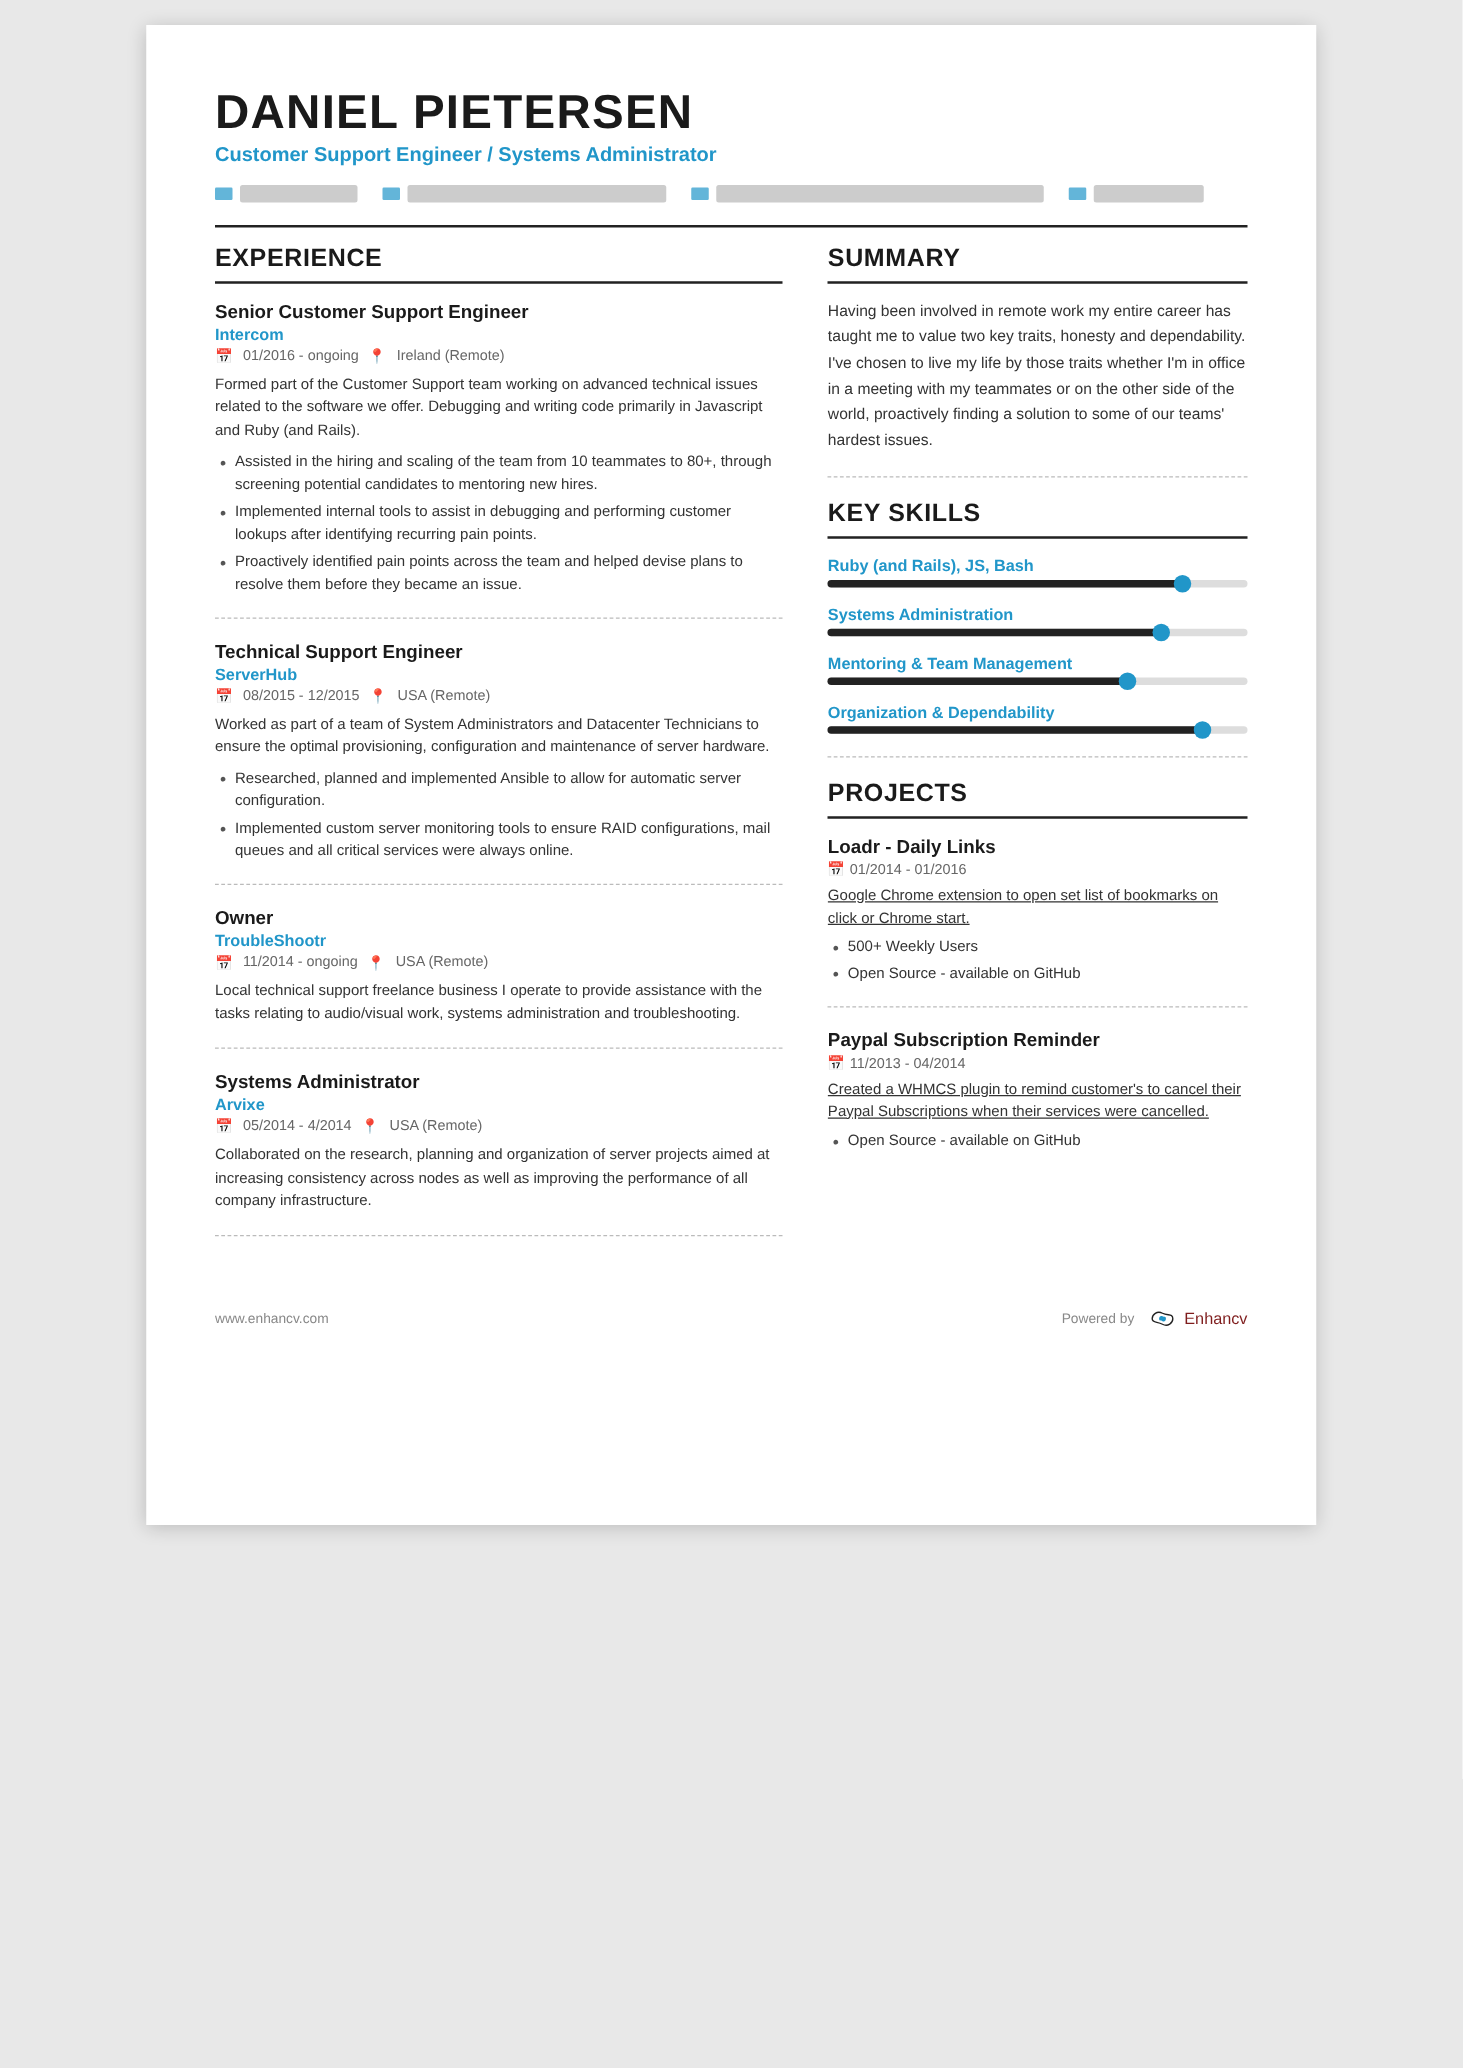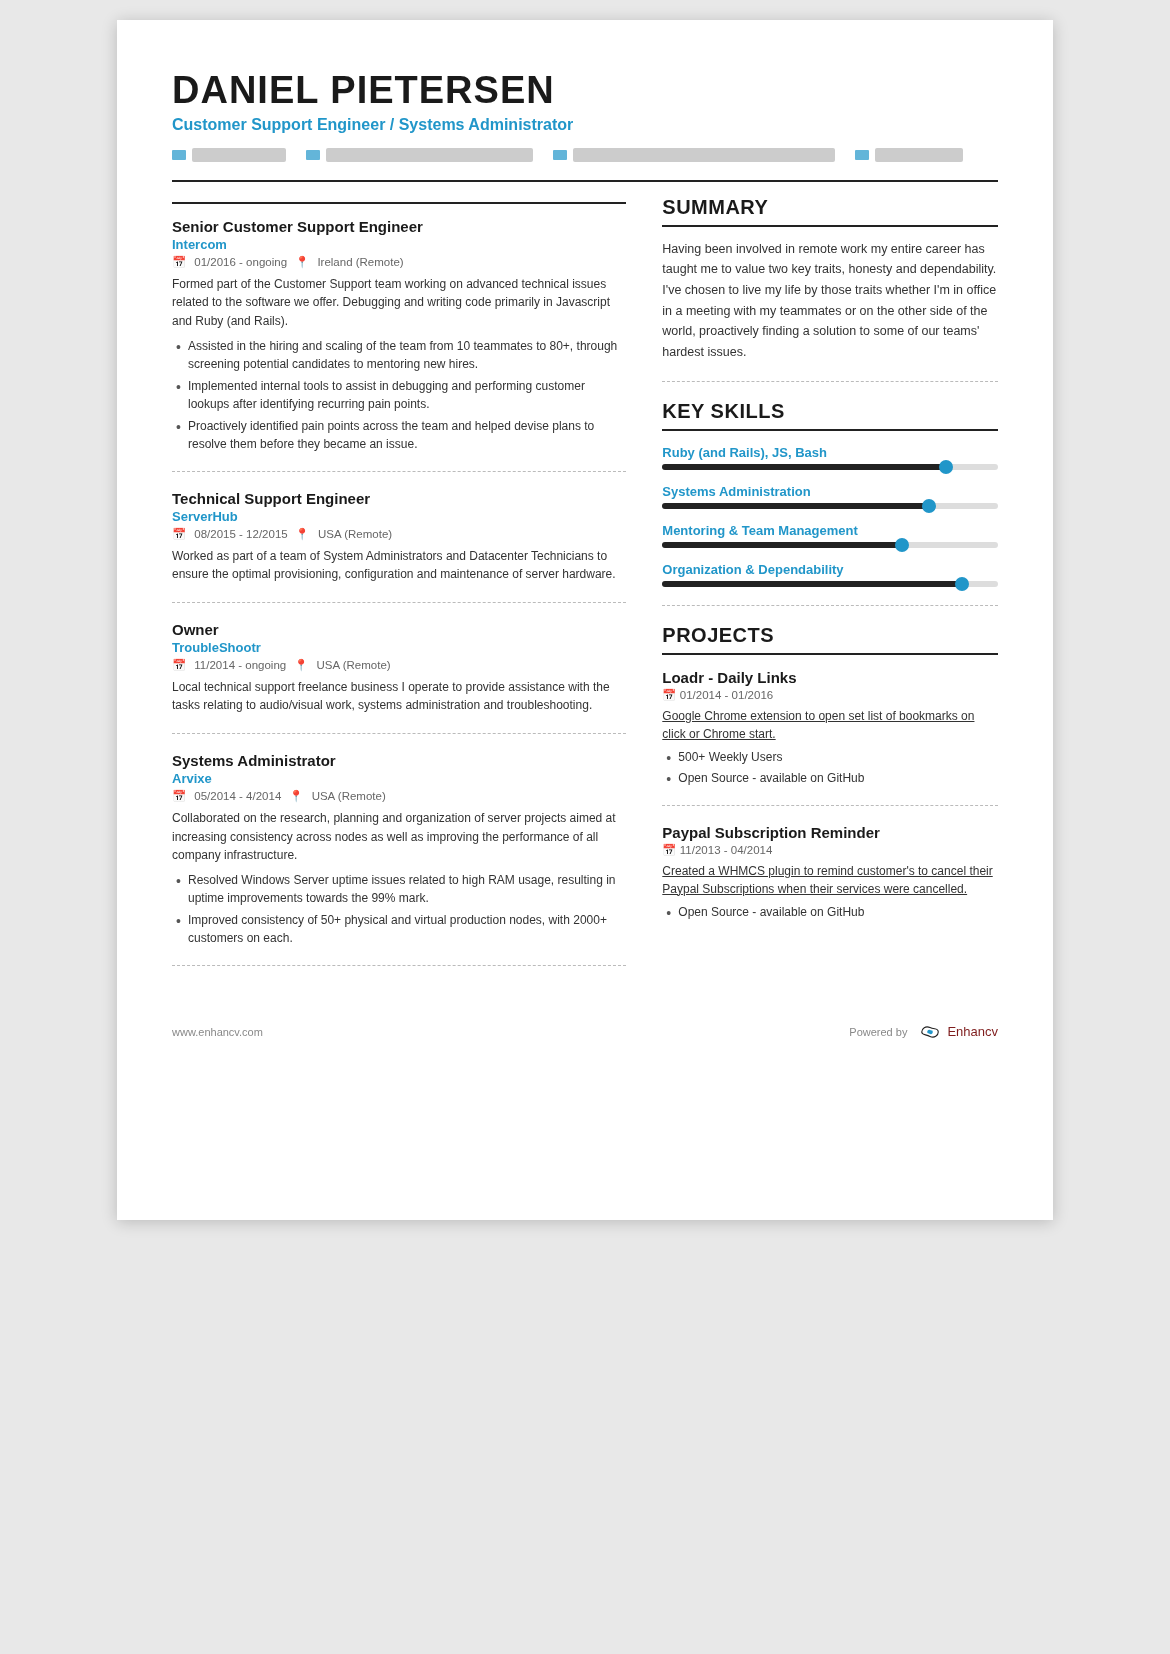--- a/index.html
+++ b/index.html
@@ -274,20 +274,21 @@
         <span class="contact-text-blur">████ ██████</span>
       </div>
     </div>
   </div>
 
   <hr class="divider-full">
 
   <div class="main-content">
 
     <div class="left-col">
+      <div class="section-title">EXPERIENCE</div>
       <hr class="divider-full" style="margin-top:6px; margin-bottom:0;">
 
       <div>
         <div class="job-title">Senior Customer Support Engineer</div>
         <div class="job-company">Intercom</div>
         <div class="job-meta">
           <span>📅</span>
           <span>01/2016 - ongoing</span>
           <span>📍</span>
           <span>Ireland (Remote)</span>
@@ -305,20 +306,24 @@
       <div>
         <div class="job-title">Technical Support Engineer</div>
         <div class="job-company">ServerHub</div>
         <div class="job-meta">
           <span>📅</span>
           <span>08/2015 - 12/2015</span>
           <span>📍</span>
           <span>USA (Remote)</span>
         </div>
         <div class="job-desc">Worked as part of a team of System Administrators and Datacenter Technicians to ensure the optimal provisioning, configuration and maintenance of server hardware.</div>
+        <ul class="job-bullets">
+          <li>Researched, planned and implemented Ansible to allow for automatic server configuration.</li>
+          <li>Implemented custom server monitoring tools to ensure RAID configurations, mail queues and all critical services were always online.</li>
+        </ul>
       </div>
 
       <hr class="divider-dotted">
 
       <div>
         <div class="job-title">Owner</div>
         <div class="job-company">TroubleShootr</div>
         <div class="job-meta">
           <span>📅</span>
           <span>11/2014 - ongoing</span>
@@ -333,24 +338,20 @@
       <div>
         <div class="job-title">Systems Administrator</div>
         <div class="job-company">Arvixe</div>
         <div class="job-meta">
           <span>📅</span>
           <span>05/2014 - 4/2014</span>
           <span>📍</span>
           <span>USA (Remote)</span>
         </div>
         <div class="job-desc">Collaborated on the research, planning and organization of server projects aimed at increasing consistency across nodes as well as improving the performance of all company infrastructure.</div>
-        <ul class="job-bullets">
-          <li>Resolved Windows Server uptime issues related to high RAM usage, resulting in uptime improvements towards the 99% mark.</li>
-          <li>Improved consistency of 50+ physical and virtual production nodes, with 2000+ customers on each.</li>
-        </ul>
       </div>
 
       <hr class="divider-dotted">
     </div>
 
     <div class="right-col">
 
       <div class="section-title">SUMMARY</div>
       <hr class="divider-full" style="margin-top:6px; margin-bottom:12px;">
       <div class="summary-text">Having been involved in remote work my entire career has taught me to value two key traits, honesty and dependability. I've chosen to live my life by those traits whether I'm in office in a meeting with my teammates or on the other side of the world, proactively finding a solution to some of our teams' hardest issues.</div>

